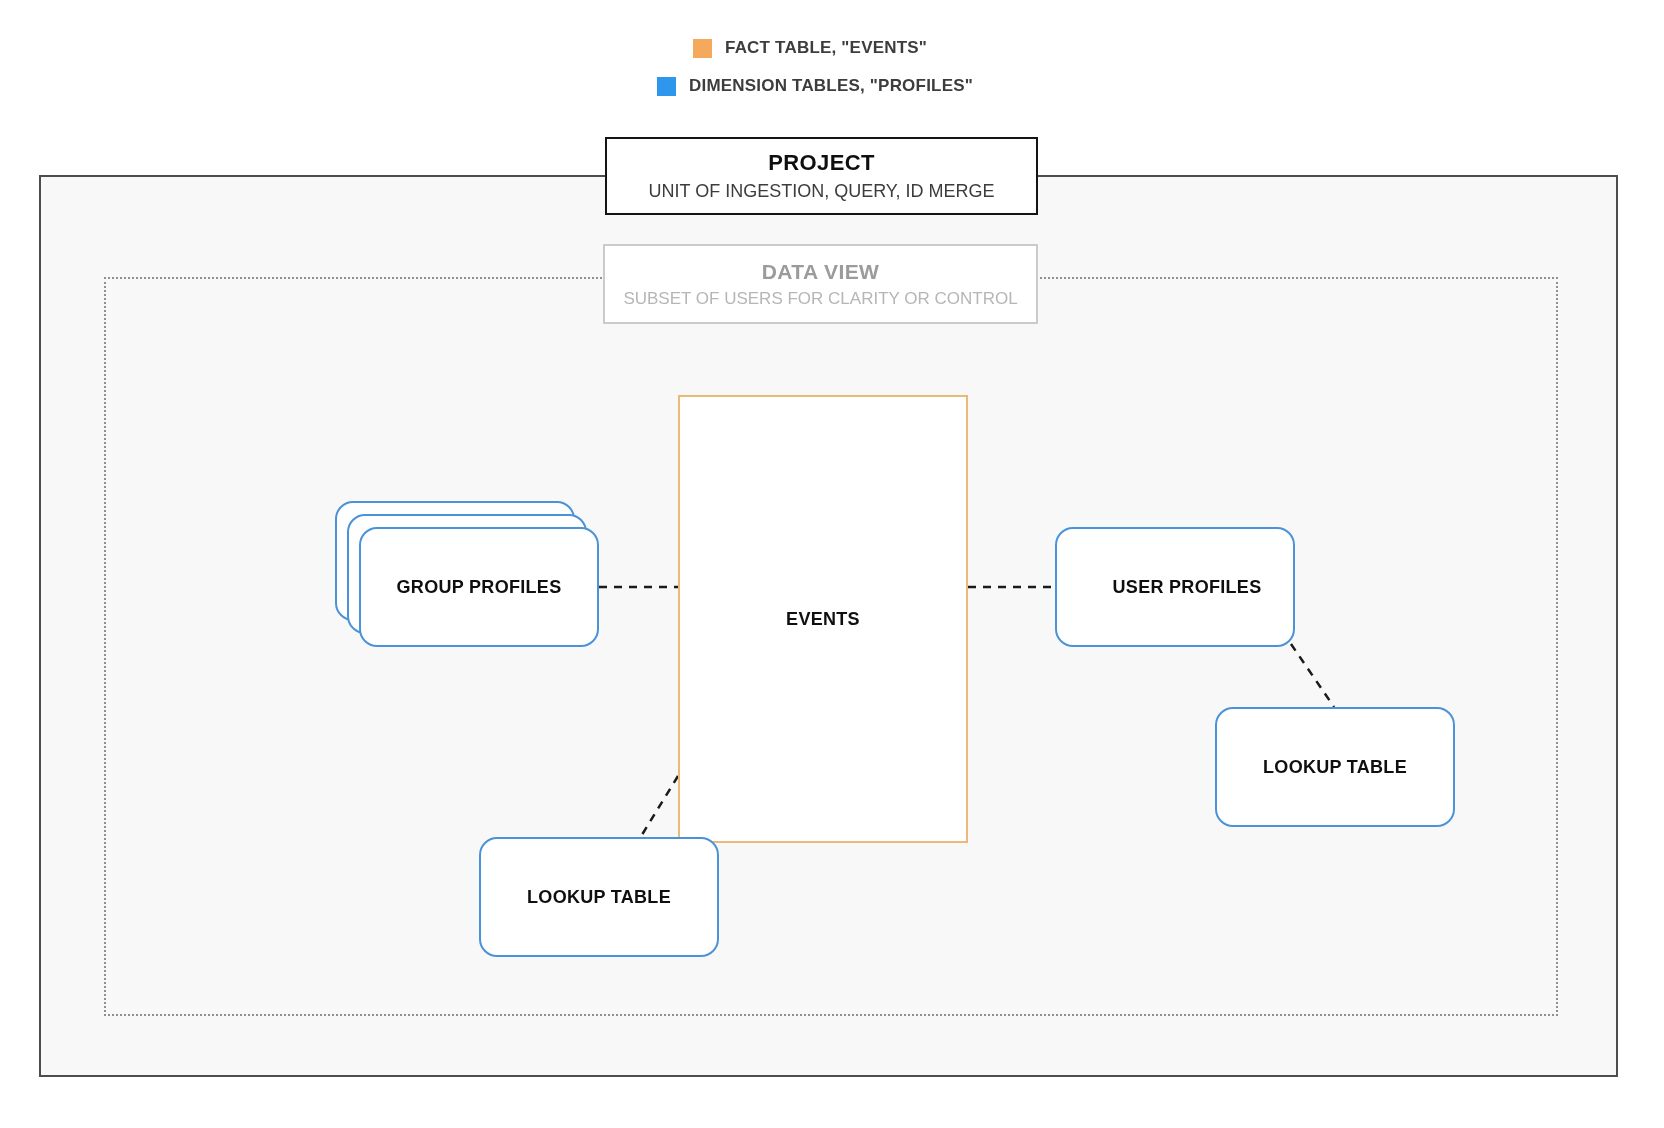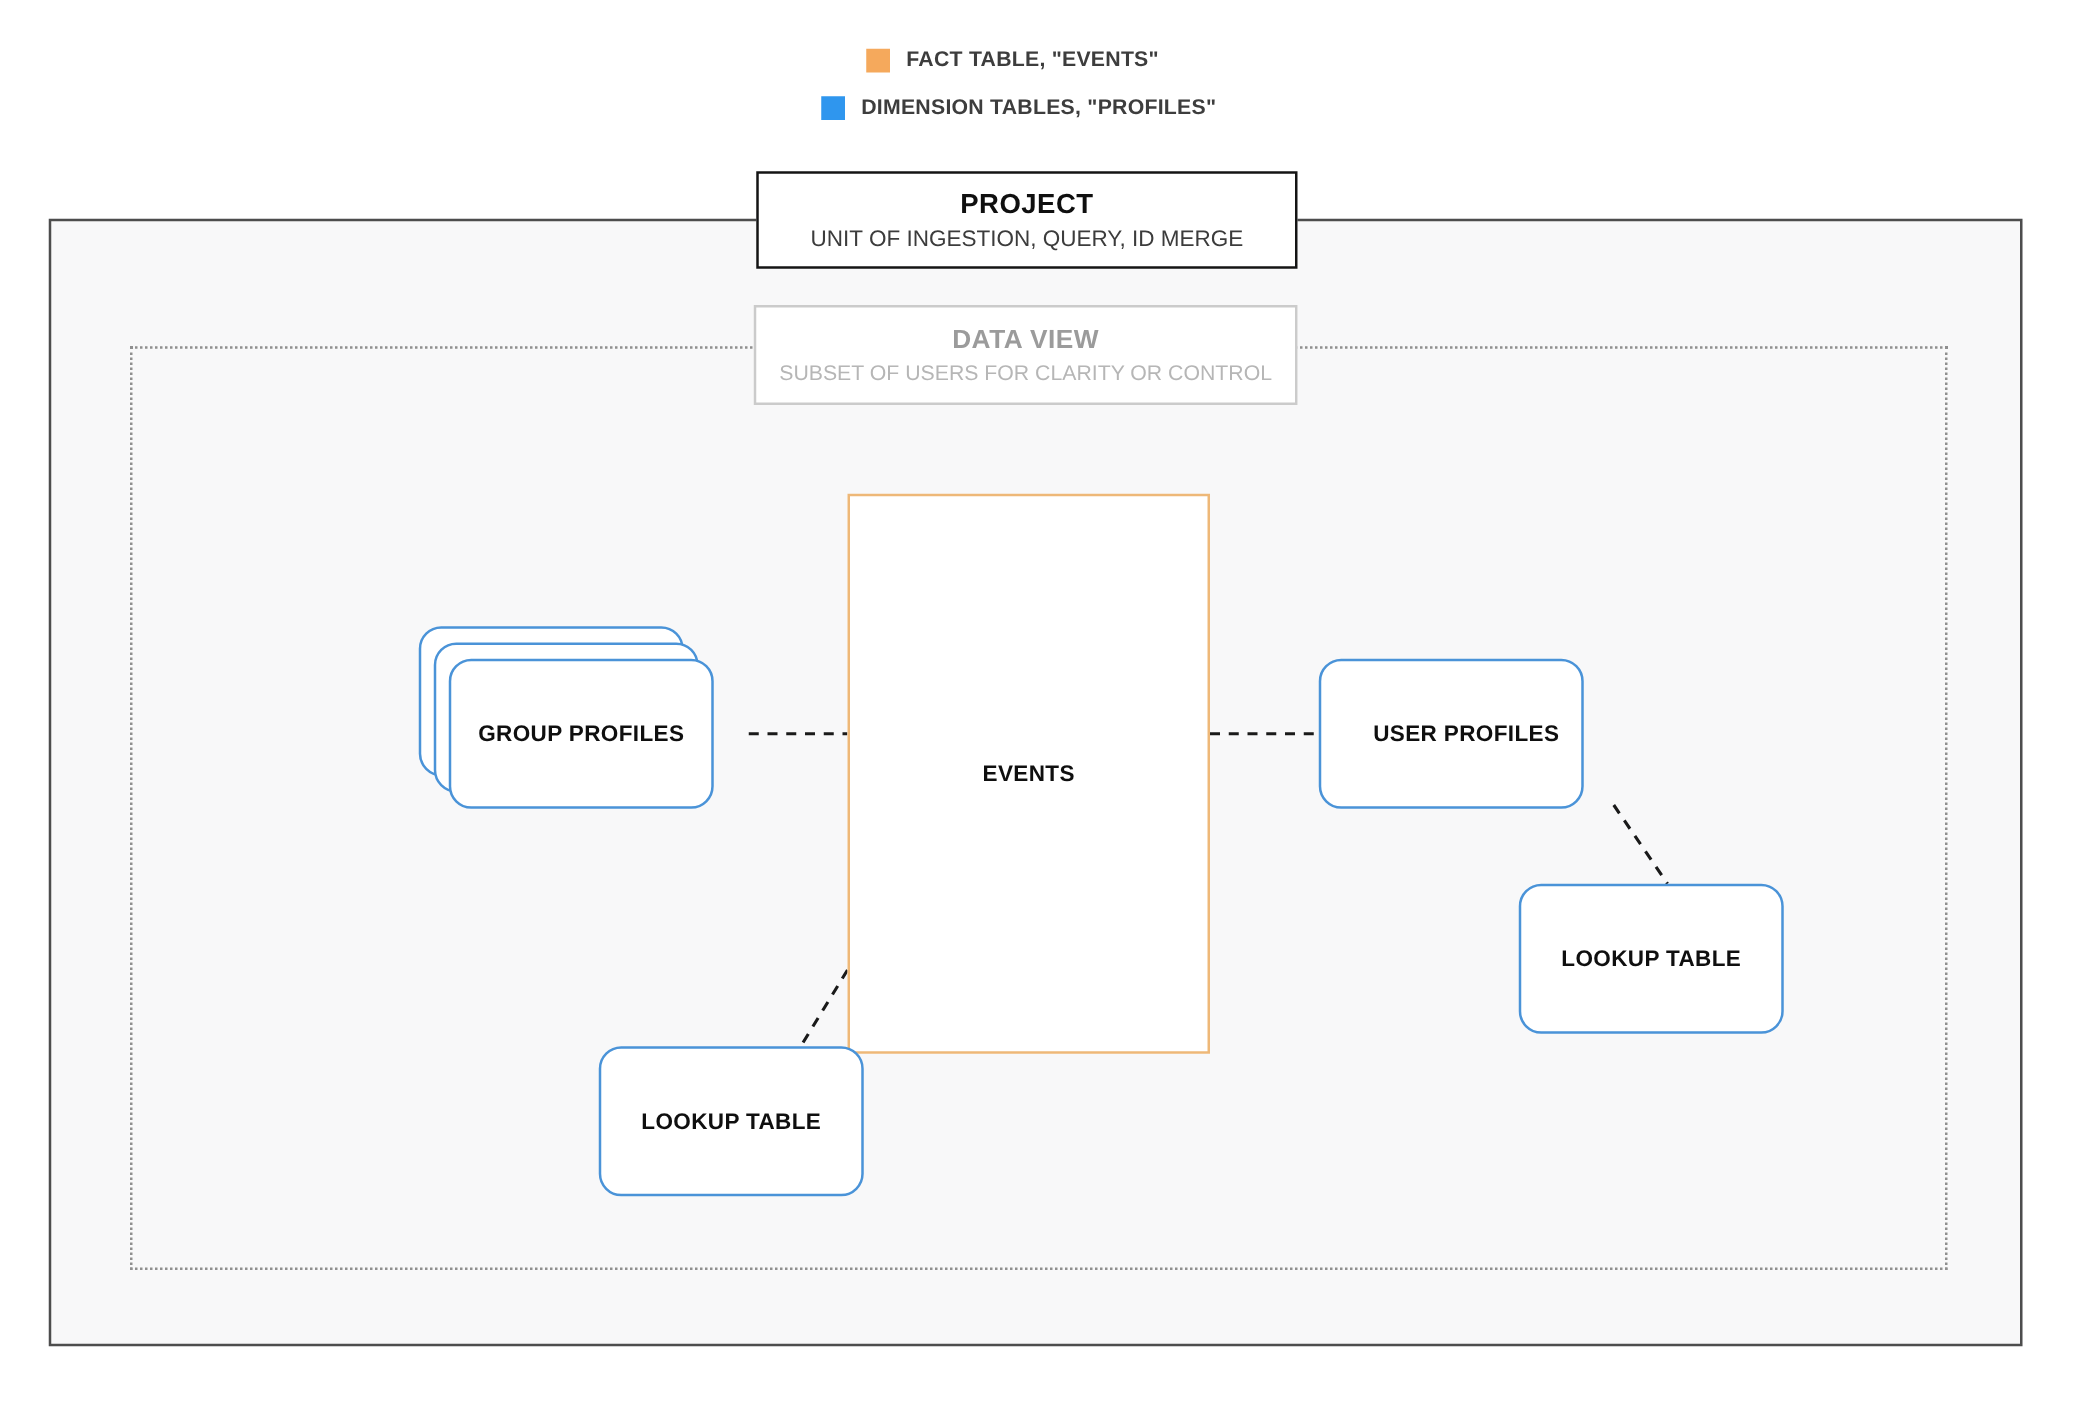--- a/index.html
+++ b/index.html
@@ -83,21 +83,21 @@
     width: 290px; height: 448px;
     background: #ffffff;
     border: 2px solid #eeb878;
     box-sizing: border-box;
     display: flex;
     align-items: center;
     justify-content: center;
   }
   .card {
     position: absolute;
-    width: 212px; height: 120px;
+    width: 240px; height: 120px;
     background: #ffffff;
     border: 2px solid #4a93d8;
     border-radius: 18px;
     box-sizing: border-box;
     display: flex;
     align-items: center;
     justify-content: center;
   }
   .stack-back2 { left: 335px; top: 501px; }
   .stack-back1 { left: 347px; top: 514px; }

